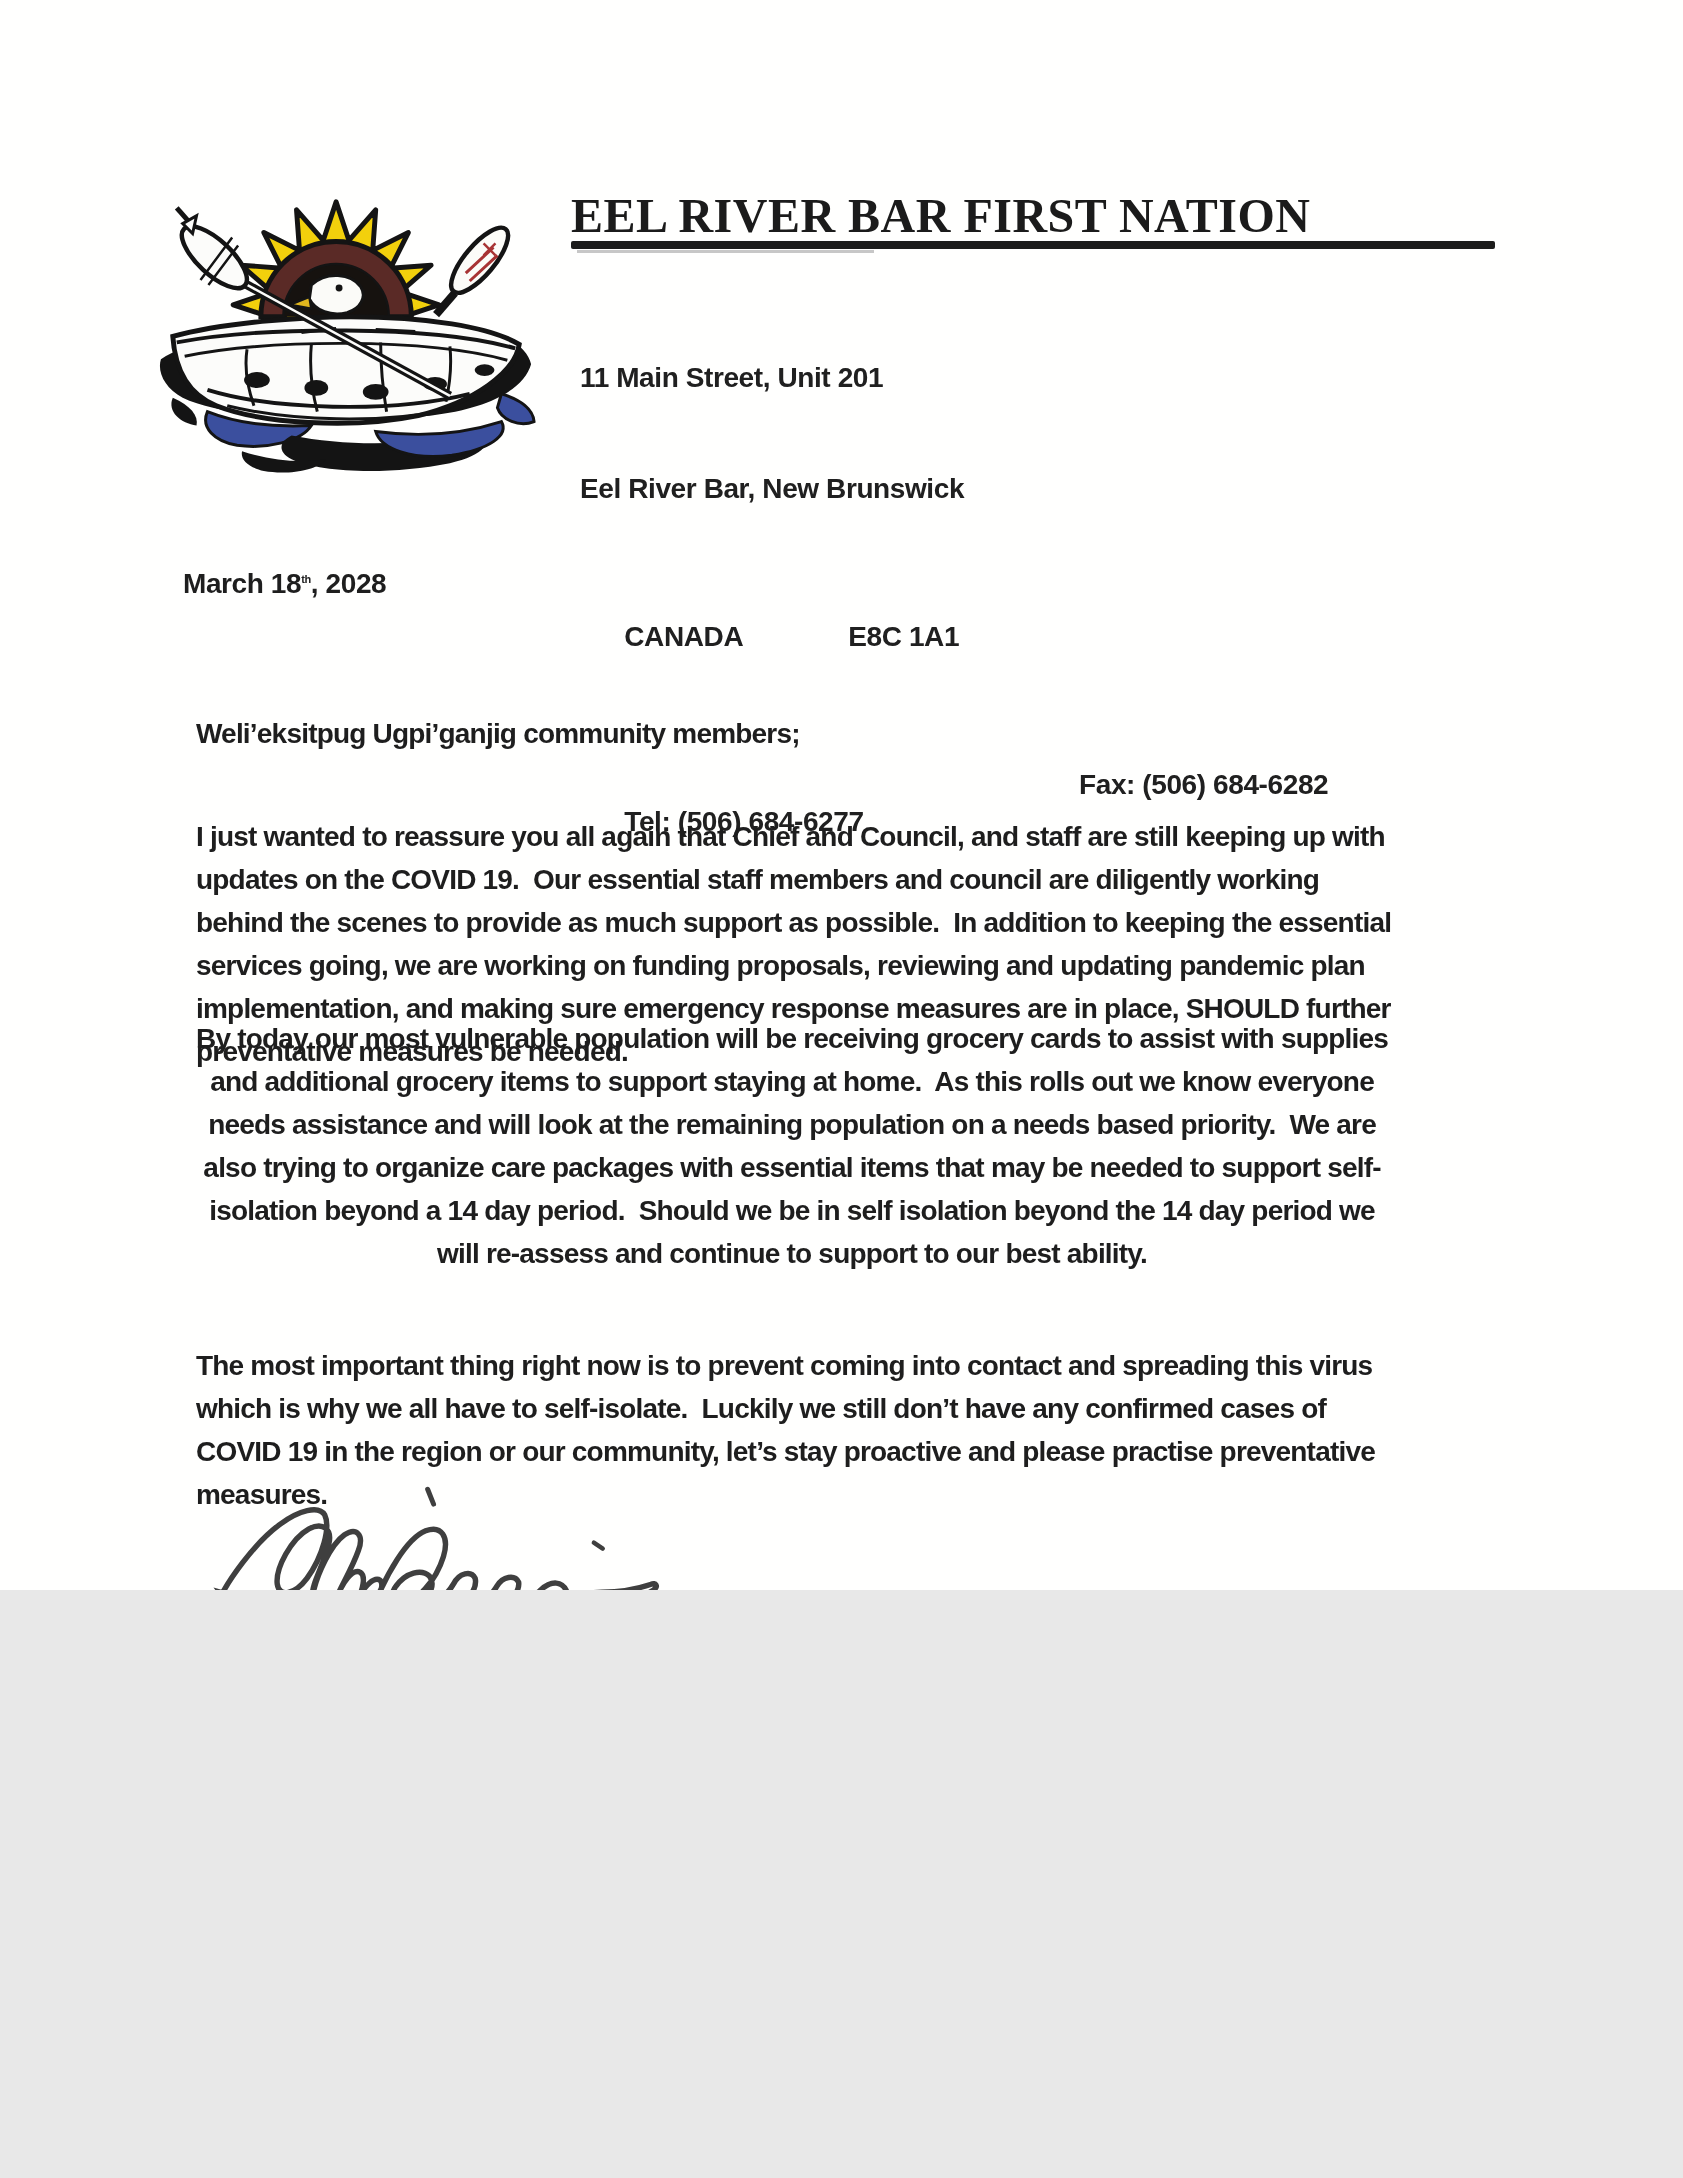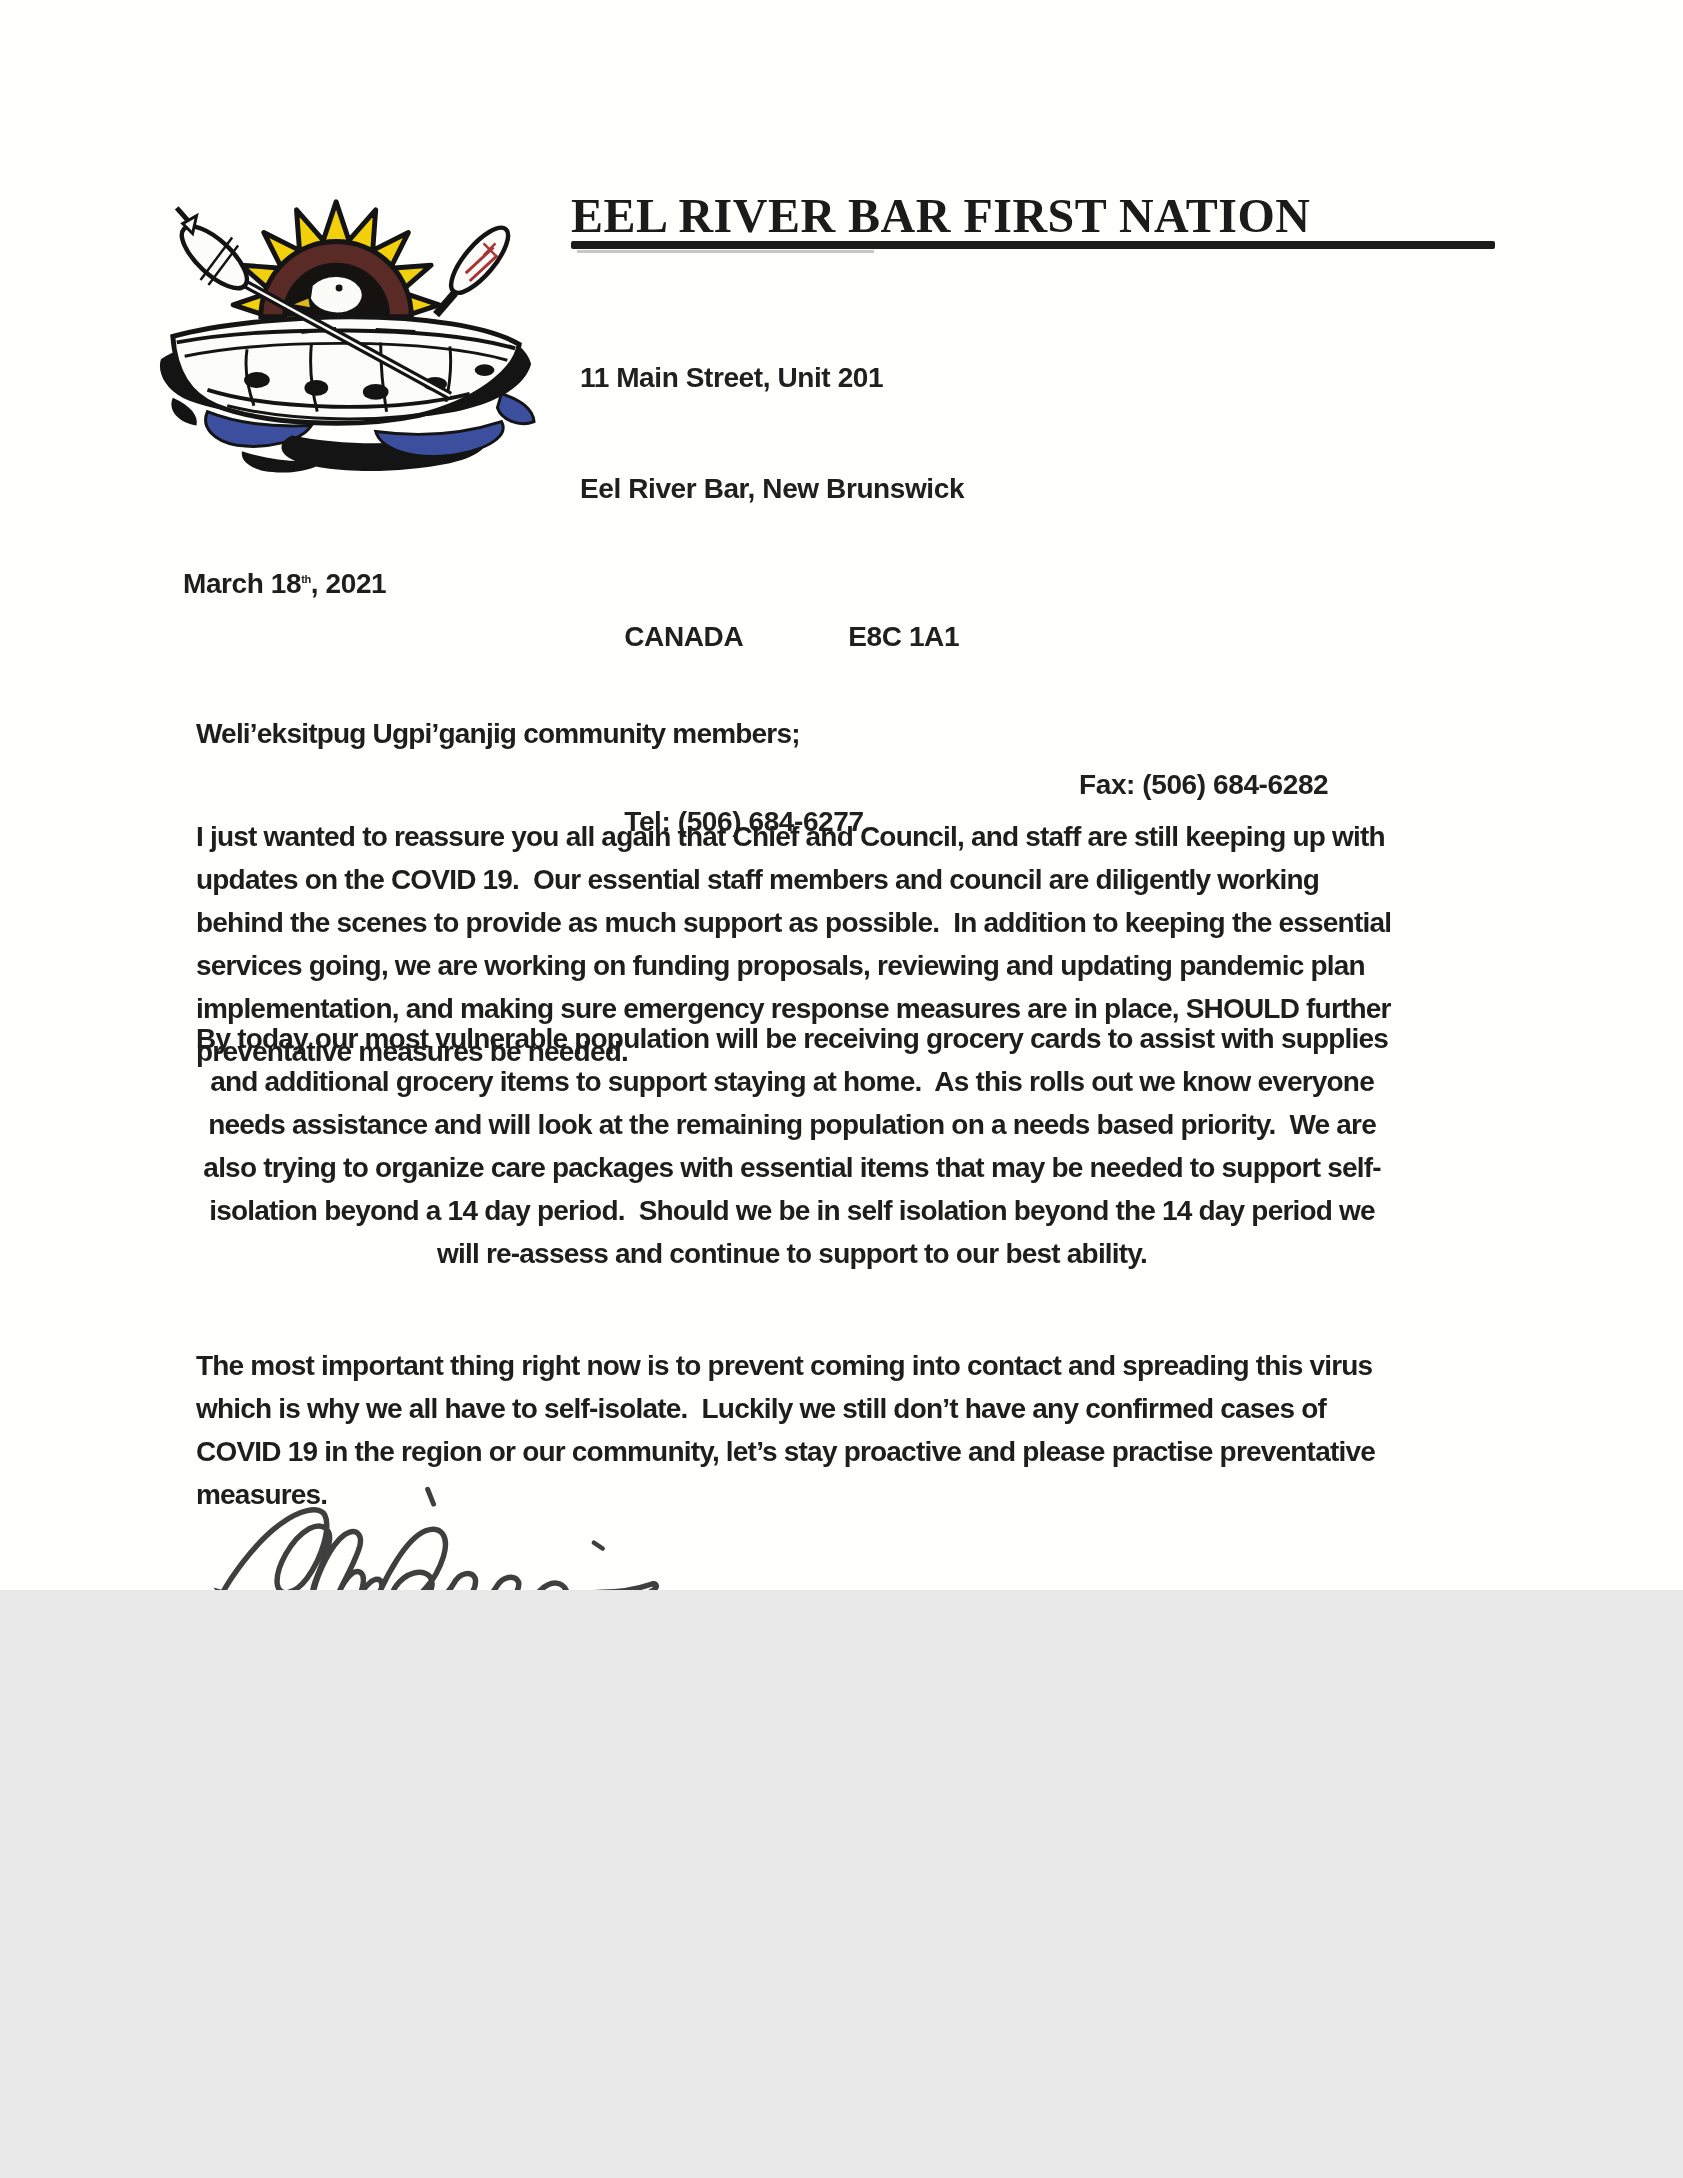--- a/index.html
+++ b/index.html
@@ -127,21 +127,21 @@
     <div>
       <span class="country">CANADA</span><span>E8C 1A1</span>
     </div>
     <div class="contact-line">
       <span>Tel: (506) 684-6277</span>
       <span class="fax">Fax: (506) 684-6282</span>
     </div>
   </div>
 
   <div class="date-line">
-    <span>March 18</span><sup>th</sup><span>, 2021</span>
+    <span>March 18</span><sup>th</sup><span>, 2028</span>
   </div>
 
   <div class="body-text salutation">Weli’eksitpug Ugpi’ganjig community members;</div>
 
   <div class="body-text para-1">I just wanted to reassure you all again that Chief and Council, and staff are still keeping up with
 updates on the COVID 19.  Our essential staff members and council are diligently working
 behind the scenes to provide as much support as possible.  In addition to keeping the essential
 services going, we are working on funding proposals, reviewing and updating pandemic plan
 implementation, and making sure emergency response measures are in place, SHOULD further
 preventative measures be needed.</div>

